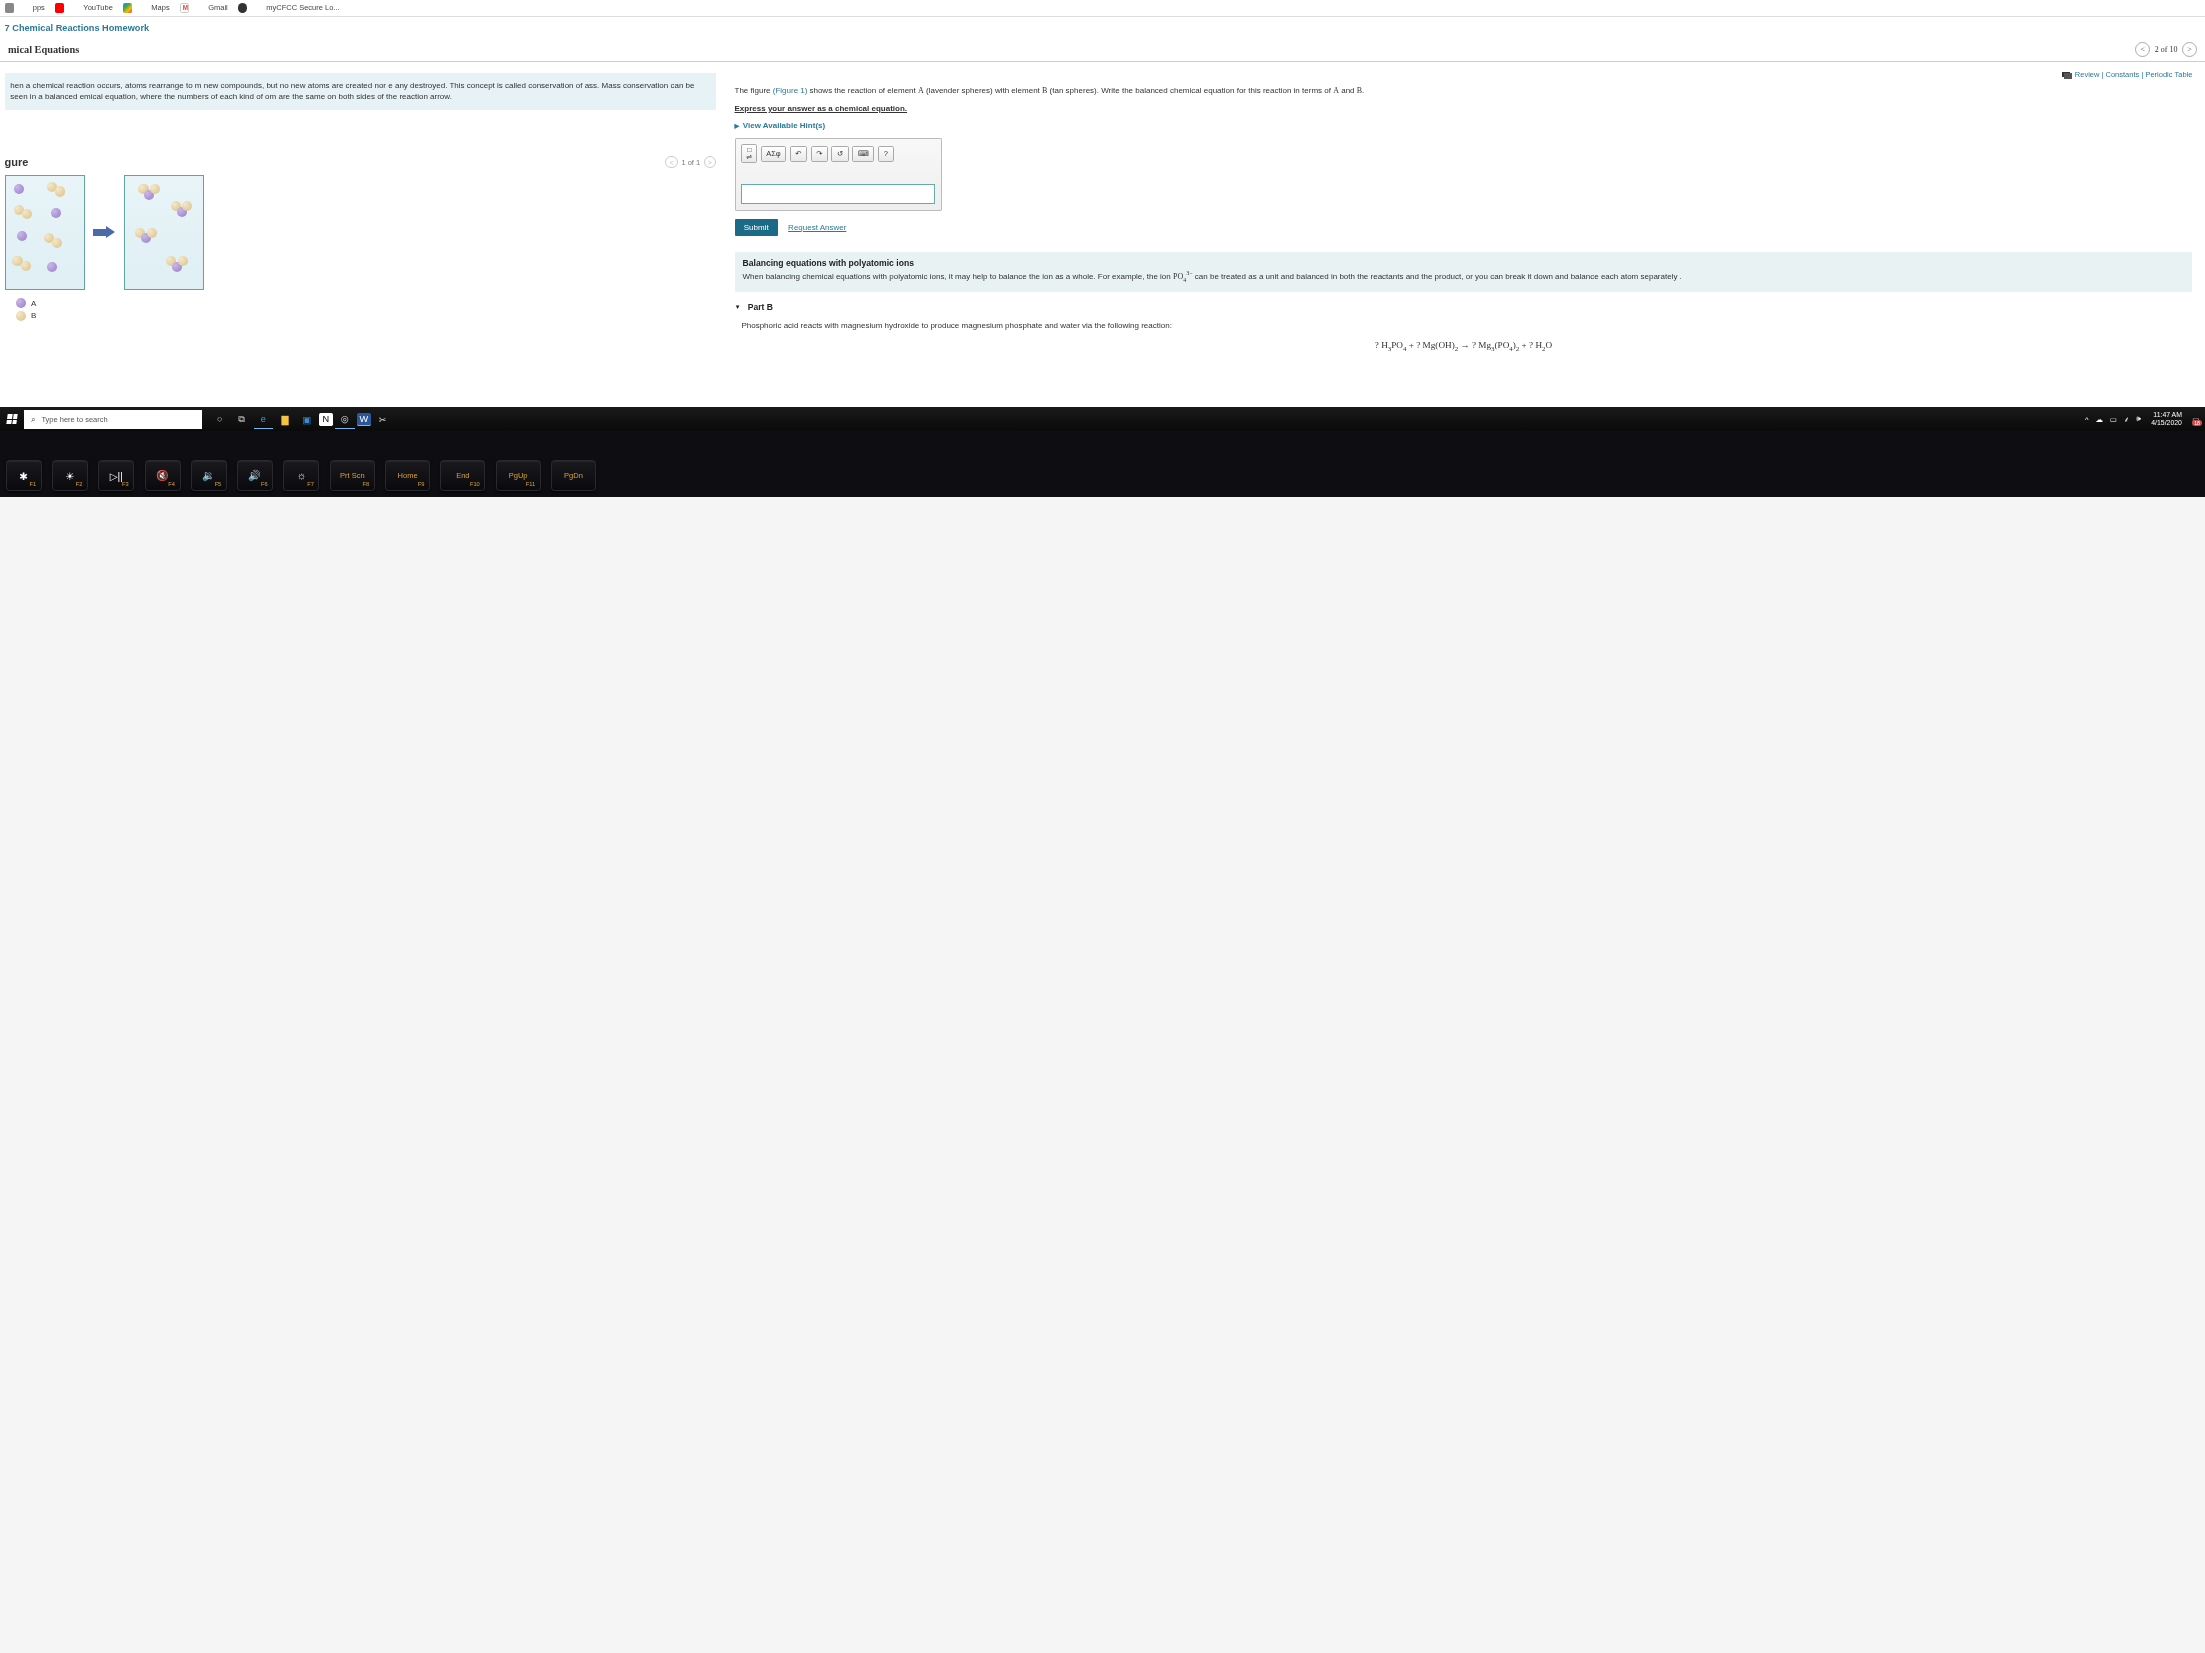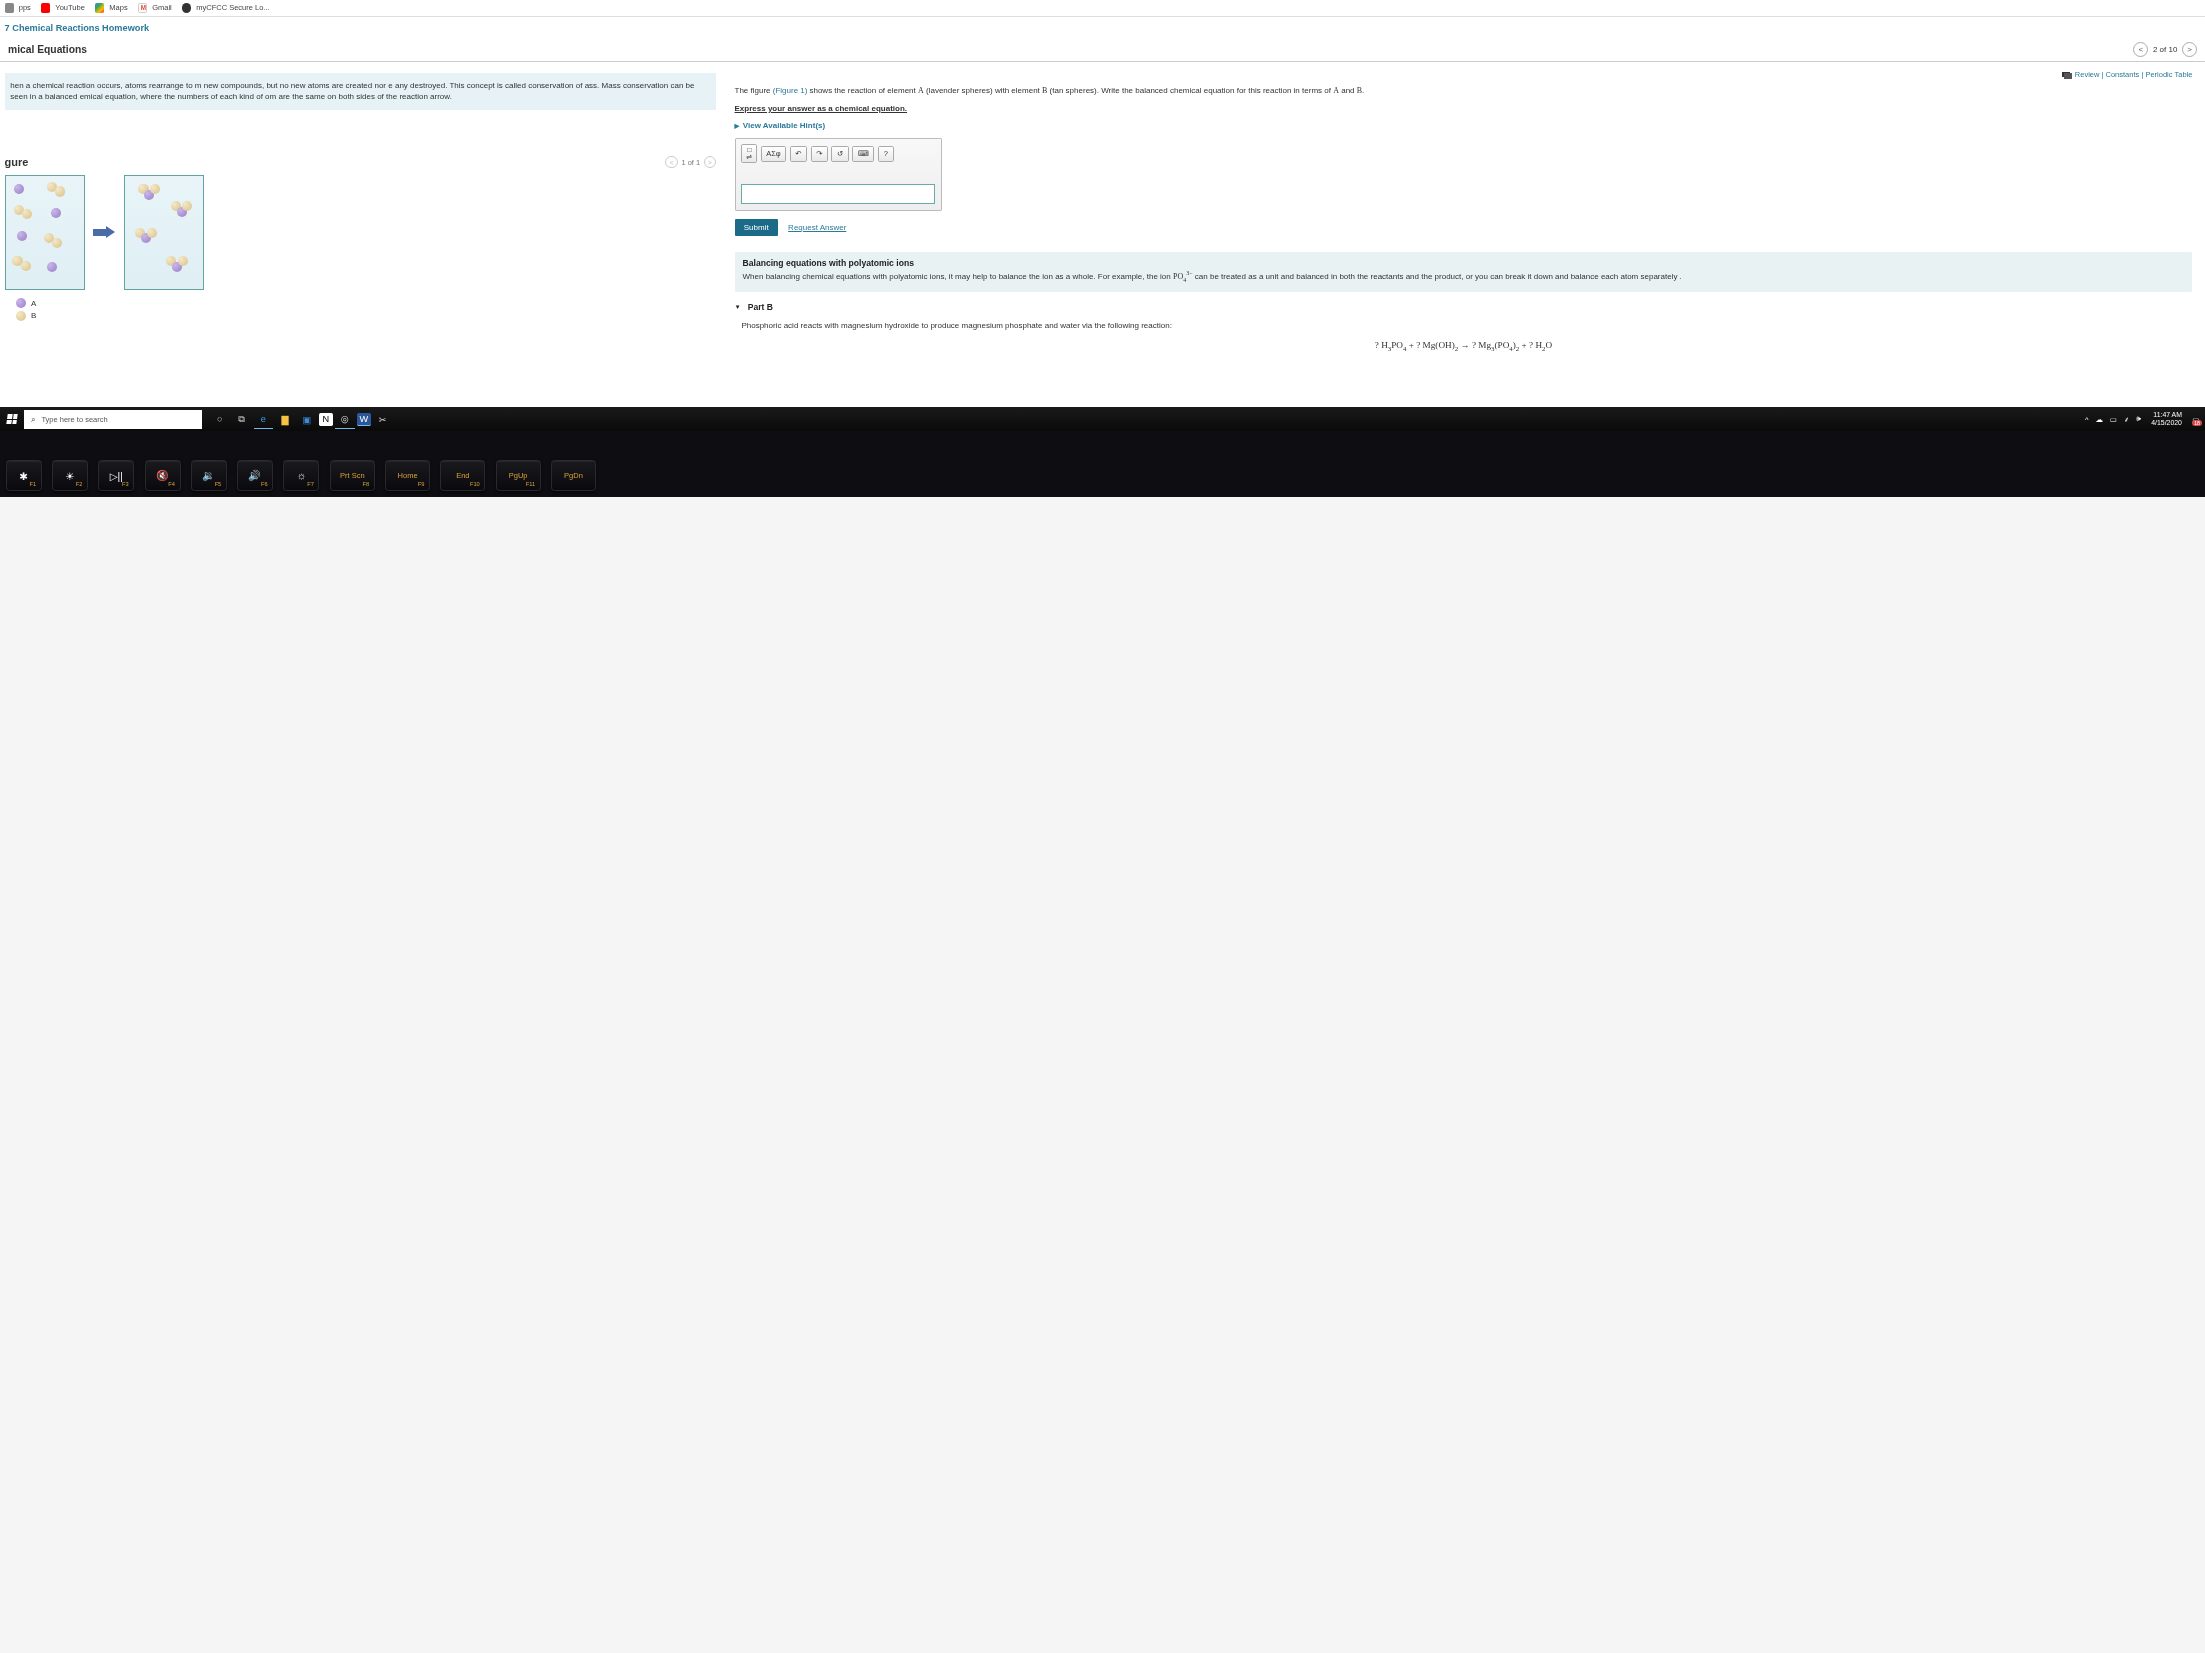--- a/index.html
+++ b/index.html
@@ -13,21 +13,21 @@
   .bookmark-bar {
     display: flex;
     align-items: center;
     gap: 10.3px;
     padding: 3.4px 4.6px;
     background: #fff;
     border-bottom: 0.6px solid #ddd;
     font-size: 7.5px;
     color: #444;
   }
-  .bookmark-item { display: flex; gap: 5px; cursor: pointer; }
+  .bookmark-item { display: flex; gap: 19px; cursor: pointer; }
   .bm-icon { width: 9.2px; height: 9.2px; border-radius: 1.7px; display: inline-block; }
   .bm-square { background: #888; }
   .bm-yt { background: #ff0000; }
   .bm-maps { background: linear-gradient(135deg,#4285f4,#34a853,#fbbc05,#ea4335); }
   .bm-gmail { background: #fff; border: 0.6px solid #ccc; position: relative; }
   .bm-gmail::after { content:"M"; position:absolute; left:1.7px; top:-0.6px; font-size:6.3px; font-weight:bold; color:#ea4335;}
   .bm-cfcc { background: #333; border-radius: 50%; }
   .assignment-title {
     padding: 5.7px 4.6px 4.6px 4.6px;
     font-size: 9.2px;
@@ -35,20 +35,21 @@
     color: #2a7a9a;
     background: #fff;
   }
   .section-bar {
     display: flex;
     justify-content: space-between;
     align-items: center;
     padding: 4.6px 8px;
     background: #fff;
     border-bottom: 1.1px solid #ccc;
+    font-family: Liberation Serif, serif;
   }
   .section-title { font-size: 10.3px; font-weight: bold; color: #333; }
   .nav-group { display: flex; align-items: center; gap: 4.6px; }
   .nav-arrow {
     width: 15px; height: 15px; border: 0.6px solid #aaa; border-radius: 50%;
     display: flex; align-items: center; justify-content: center;
     color: #555; cursor: pointer; font-size: 8px; background:#fff;
   }
   .nav-text { font-size: 8px; color: #333; }
   .content-wrap { display: flex; background: #fff; min-height: 345px; }

